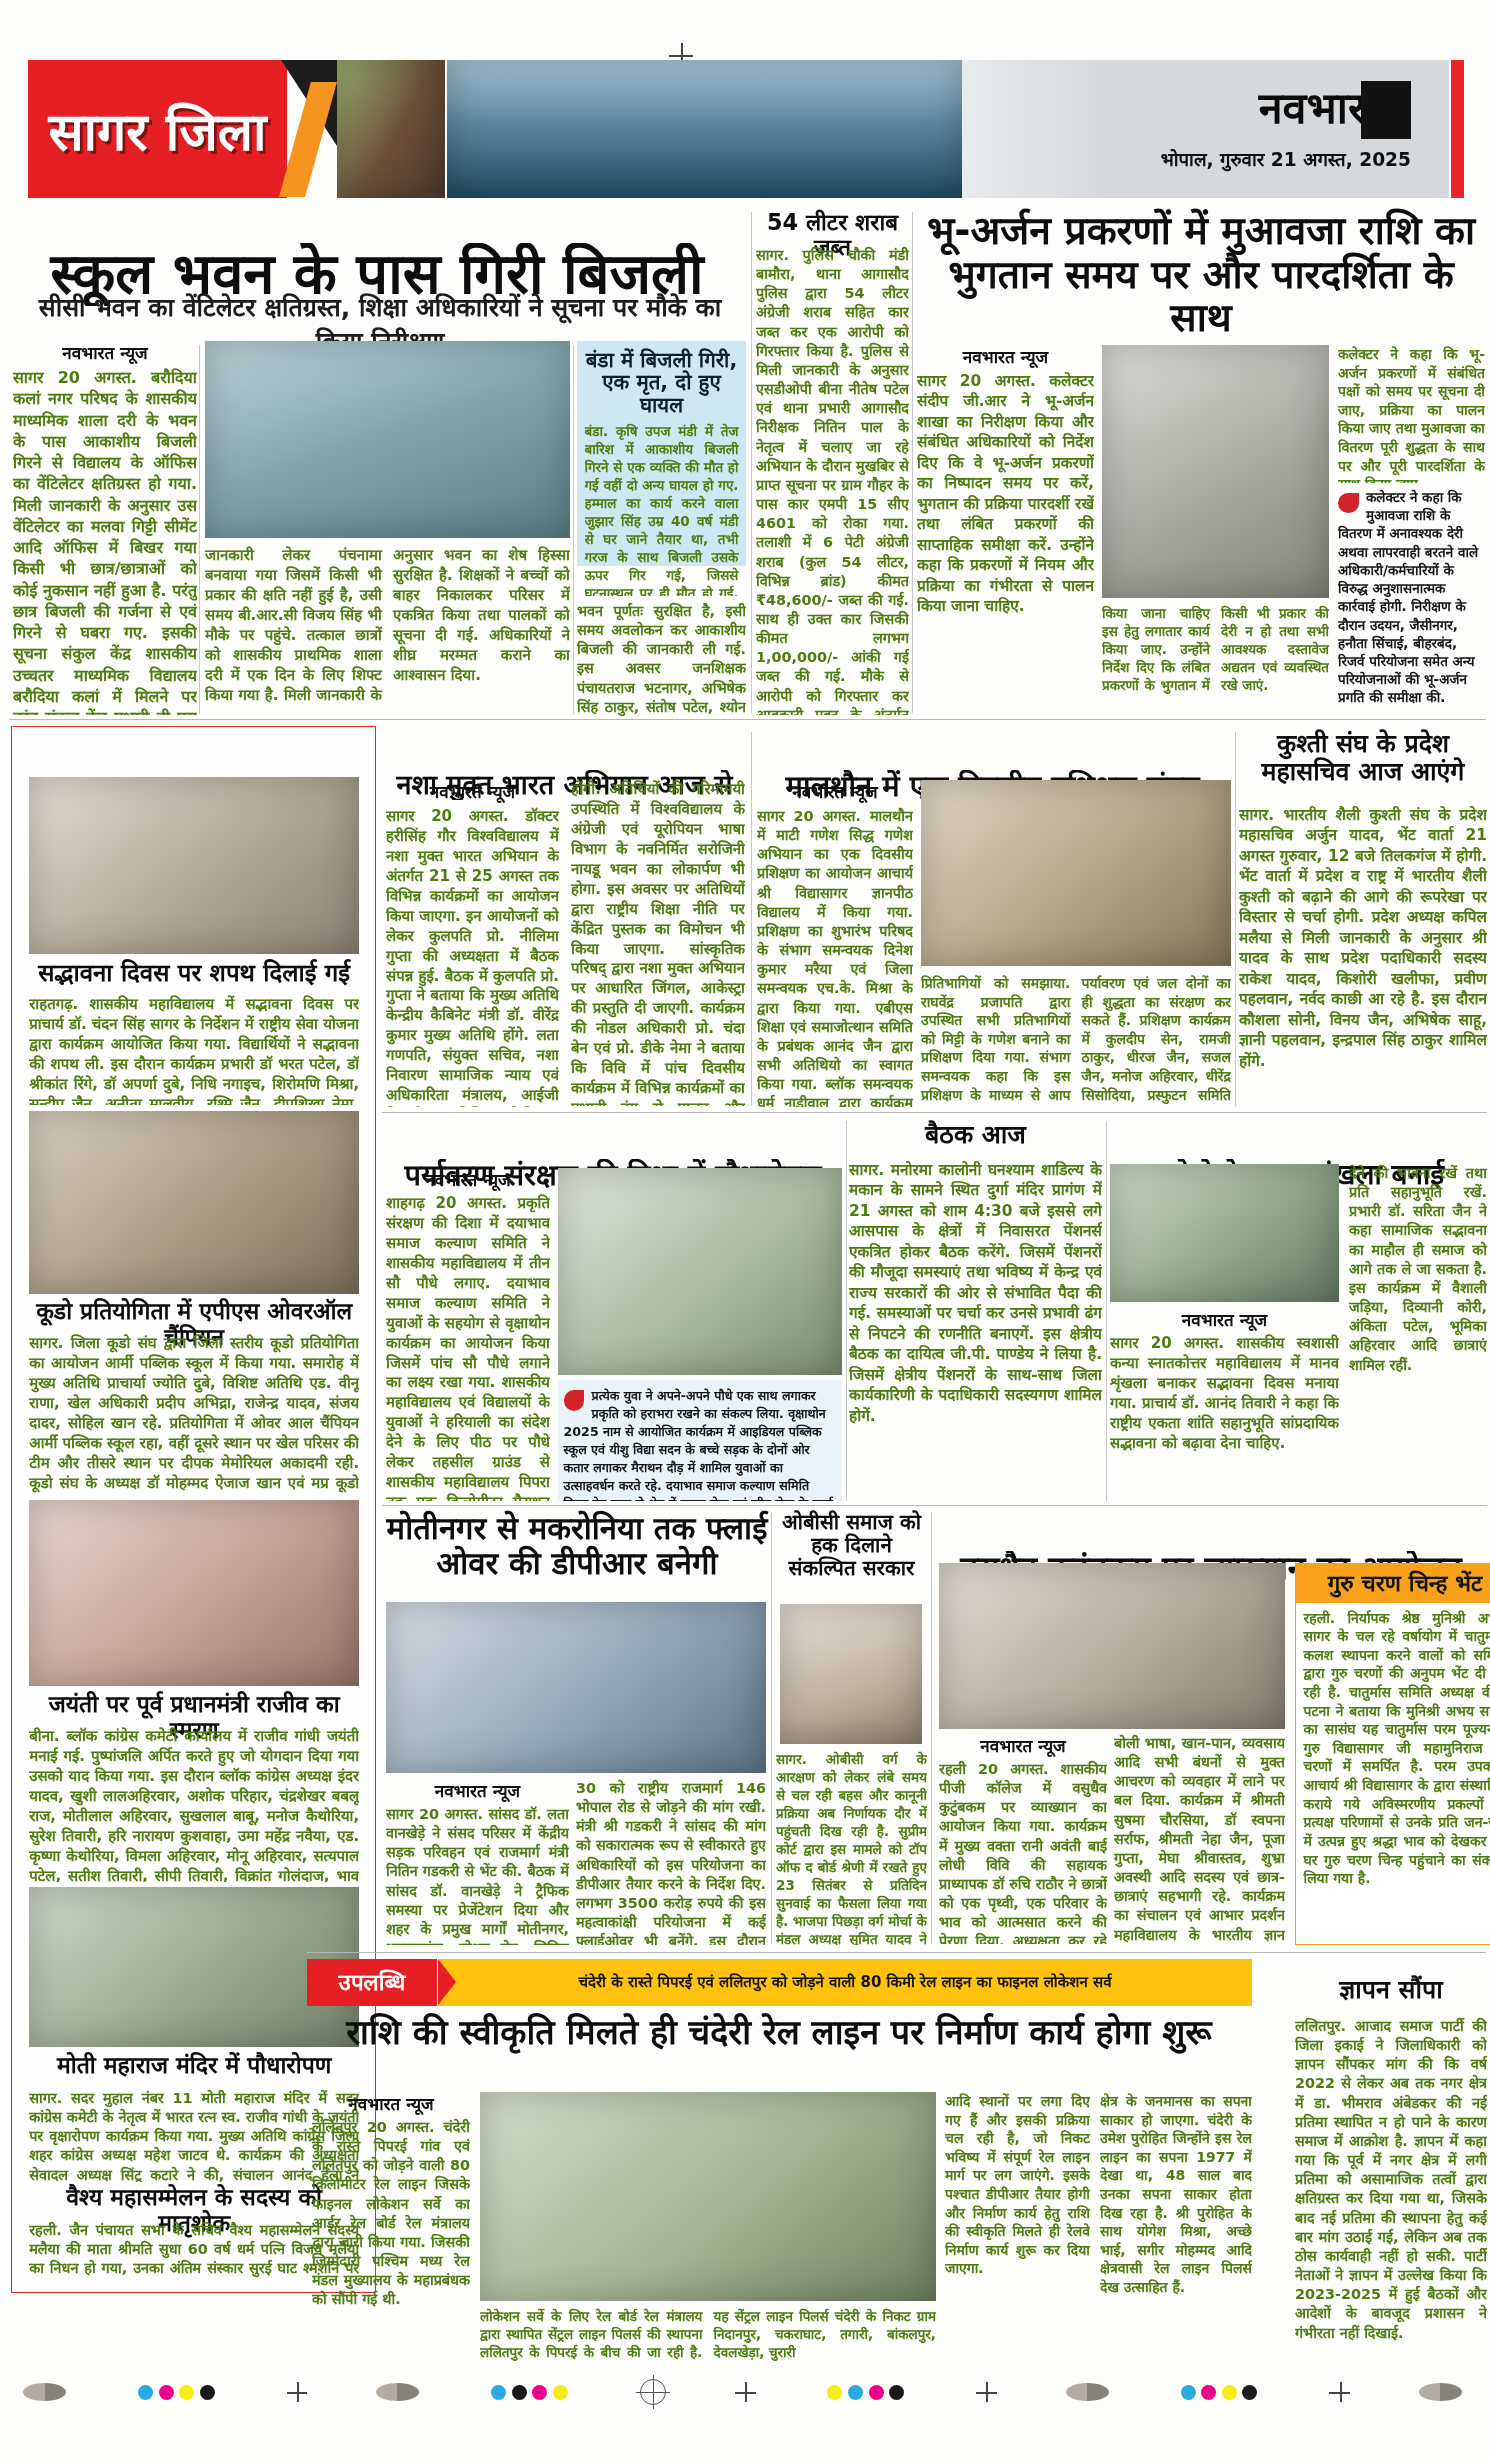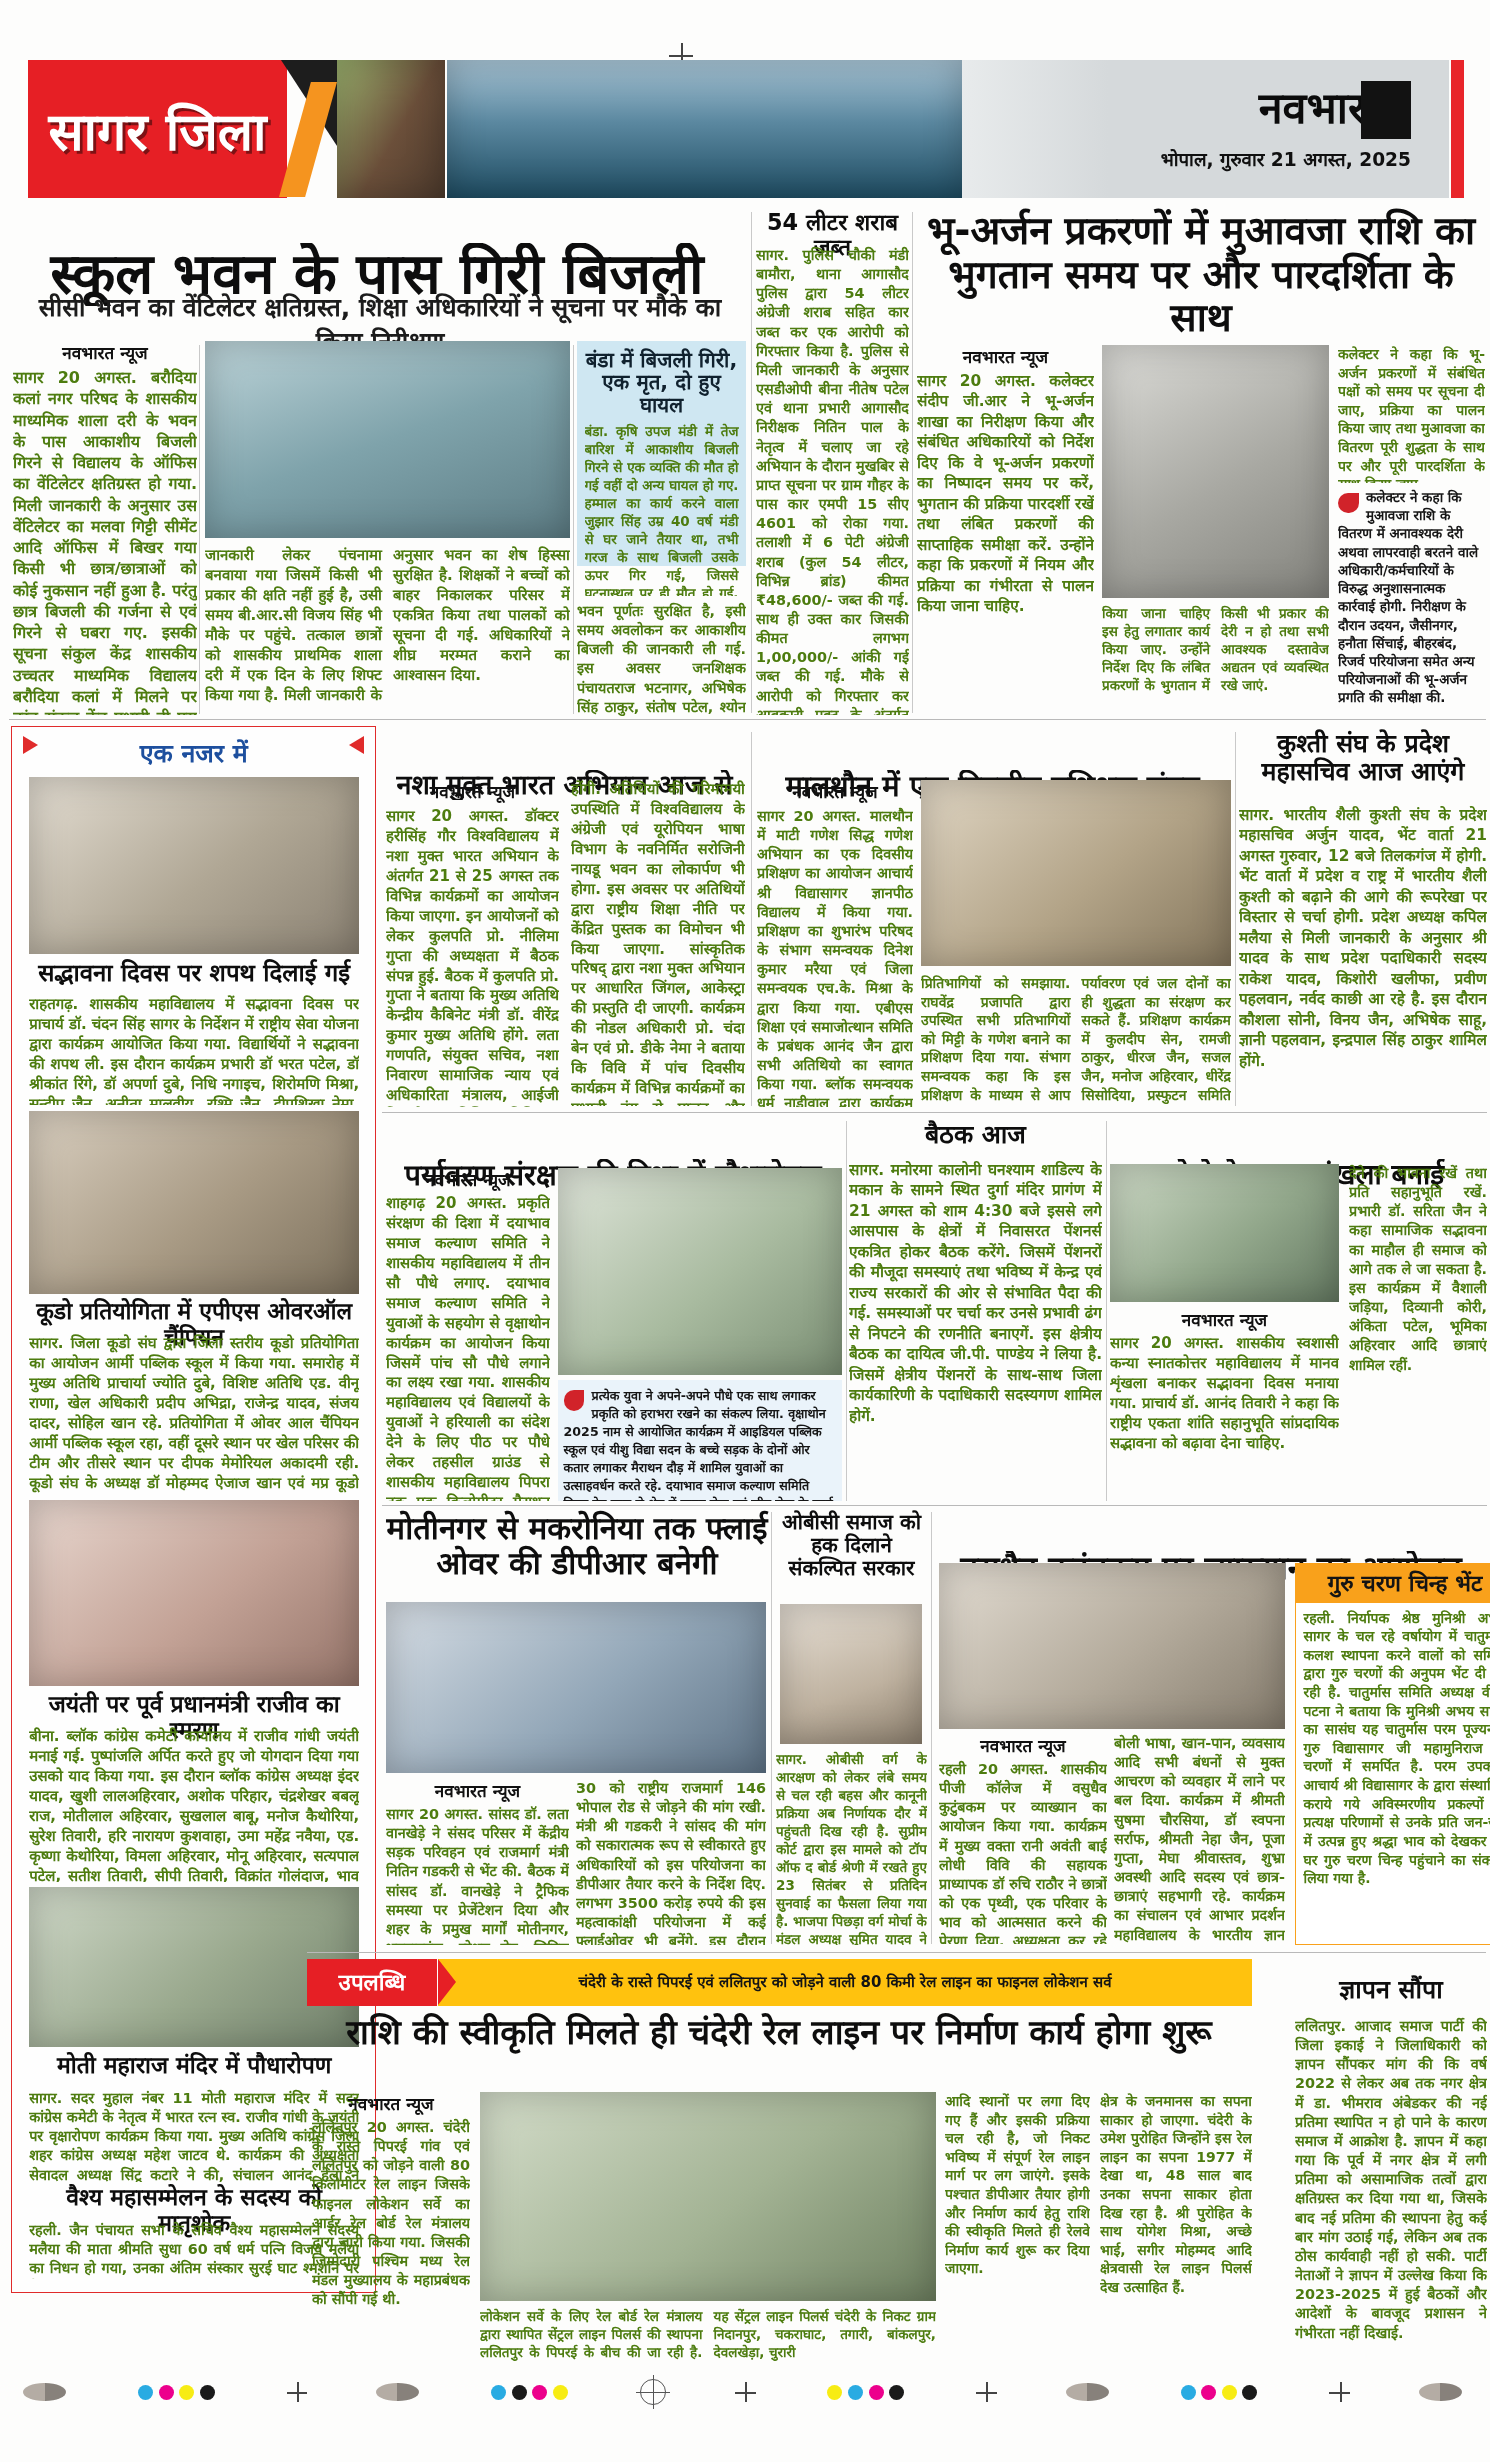--- a/index.html
+++ b/index.html
@@ -104,25 +104,20 @@
     </div>
   </div>
 
   <div class="abs hrule" style="left:9.3px;top:719px;width:1477px;"></div>
   <div class="abs vr" style="left:751px;top:212px;height:501px;"></div>
   <div class="abs vr" style="left:912px;top:212px;height:501px;"></div>
   <div class="abs vr" style="left:199px;top:345px;height:369px;"></div>
   <div class="abs vr" style="left:573px;top:345px;height:369px;"></div>
 
   <div class="abs glancebox" style="left:11.2px;top:726px;width:363px;height:1565px;">
-    <div style="position:relative;height:41px;">
-      <span class="abs" style="left:11.2px;top:9.3px;width:0;height:0;border-top:9.3px solid transparent;border-bottom:9.3px solid transparent;border-left:15px solid #e02b2b;"></span>
-      <div class="glance-title" style="padding-top:7.5px;">एक नजर में</div>
-      <span class="abs" style="right:11.2px;top:9.3px;width:0;height:0;border-top:9.3px solid transparent;border-bottom:9.3px solid transparent;border-right:15px solid #e02b2b;"></span>
-    </div>
 
     <div class="abs photo p-oath" style="left:17px;top:50px;width:330px;height:177px;"></div>
     <div class="abs hl" style="left:17px;top:233px;width:330px;font-size:24px;">सद्भावना दिवस पर शपथ दिलाई गई</div>
     <div class="abs bodytxt" style="left:17px;top:268px;width:330px;height:110px;font-size:15px;">राहतगढ़. शासकीय महाविद्यालय में सद्भावना दिवस पर प्राचार्य डॉ. चंदन सिंह सागर के निर्देशन में राष्ट्रीय सेवा योजना द्वारा कार्यक्रम आयोजित किया गया. विद्यार्थियों ने सद्भावना की शपथ ली. इस दौरान कार्यक्रम प्रभारी डॉ भरत पटेल, डॉ श्रीकांत रिंगे, डॉ अपर्णा दुबे, निधि नगाइच, शिरोमणि मिश्रा, सन्दीप जैन, अनीता मालवीय, रश्मि जैन, दीपशिखा नेमा, कुंदन लाल पटेल, ममता रैकवार, अनिल अहिरवार, संजय पटेल, अजय पटेल, वीलखन पटेल, रामू बाल्मीकि मौजूद थे.</div>
 
     <div class="abs photo p-kudo" style="left:17px;top:384px;width:330px;height:183px;"></div>
     <div class="abs hl" style="left:17px;top:572px;width:330px;font-size:23px;">कूडो प्रतियोगिता में एपीएस ओवरऑल चैंपियन</div>
     <div class="abs bodytxt" style="left:17px;top:607px;width:330px;height:160px;font-size:15px;">सागर. जिला कूडो संघ द्वारा जिला स्तरीय कूडो प्रतियोगिता का आयोजन आर्मी पब्लिक स्कूल में किया गया. समारोह में मुख्य अतिथि प्राचार्या ज्योति दुबे, विशिष्ट अतिथि एड. वीनू राणा, खेल अधिकारी प्रदीप अभिद्रा, राजेन्द्र यादव, संजय दादर, सोहिल खान रहे. प्रतियोगिता में ओवर आल चैंपियन आर्मी पब्लिक स्कूल रहा, वहीं दूसरे स्थान पर खेल परिसर की टीम और तीसरे स्थान पर दीपक मेमोरियल अकादमी रही. कूडो संघ के अध्यक्ष डॉ मोहम्मद ऐजाज खान एवं मप्र कूडो संघ कोषाध्यक्ष नीरज यादव ने आभार व्यक्त किया. इस दौरान मेघा भोजक, युवराज पवार, दीक्षा सेन, नमन मिश्रा मौजूद थे. संचालन कूडो प्रशिक्षक शुभम राठौर ने किया.</div>
 
     <div class="abs photo p-congress" style="left:17px;top:773px;width:330px;height:186px;"></div>

